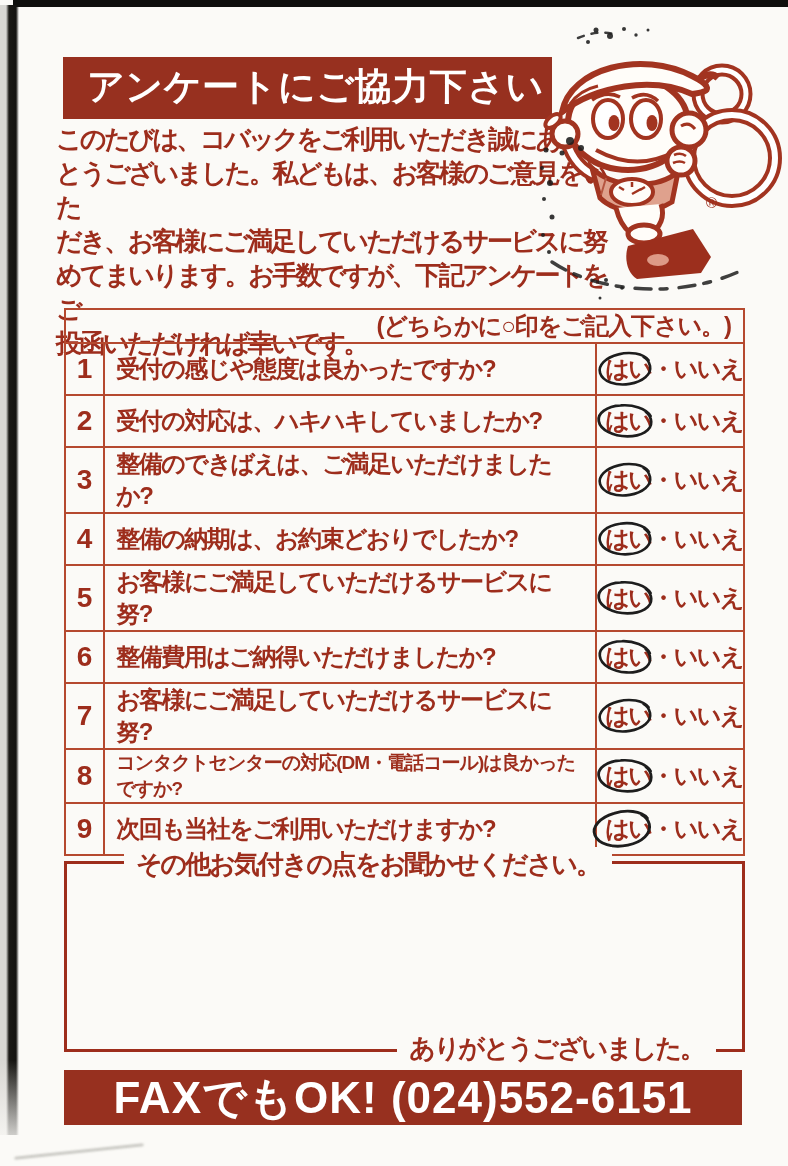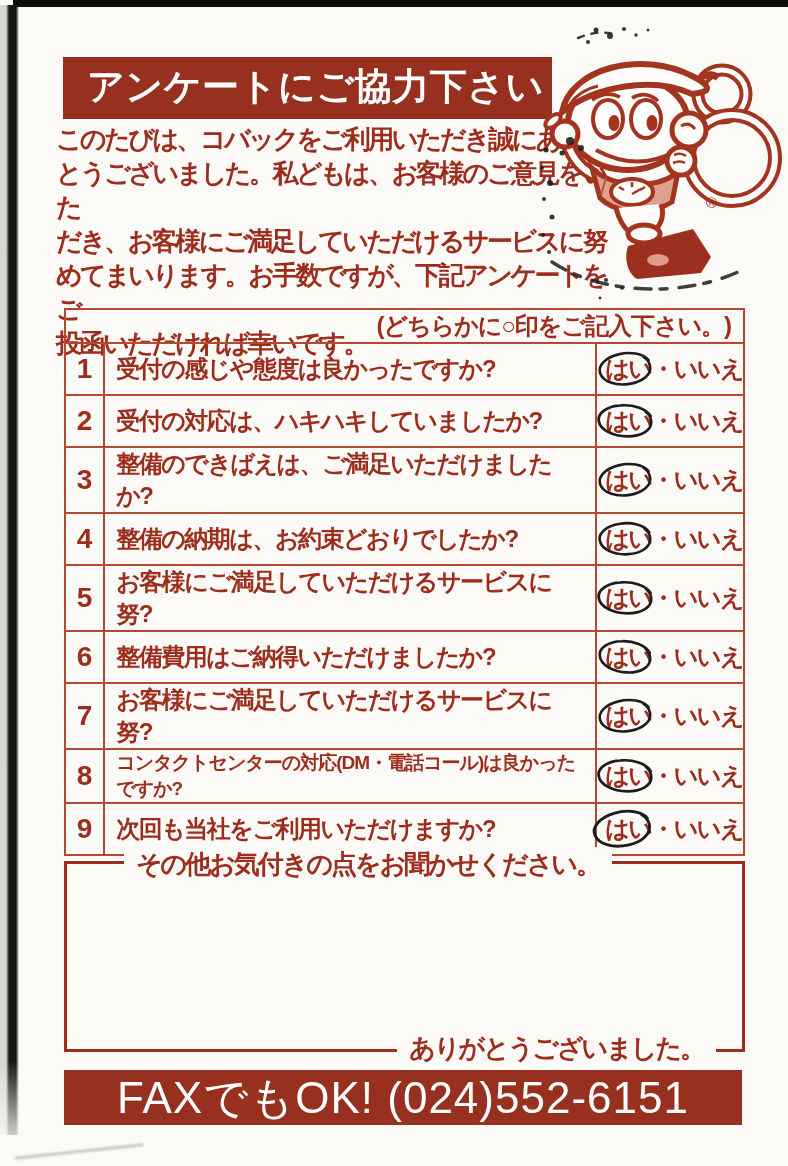--- a/index.html
+++ b/index.html
@@ -81,21 +81,21 @@
     padding:0 12px;color:var(--text-red);font-size:26px;font-weight:bold;letter-spacing:-2px;
   }
   .comment-thanks{
     position:absolute;bottom:-17px;right:26px;background:var(--paper);
     padding:0 12px;color:var(--text-red);font-size:26px;font-weight:bold;letter-spacing:-2px;
   }
   
   .fax-banner{
     position:absolute;left:64px;top:1070px;width:678px;height:55px;
     background:var(--brand-red);color:#fff;text-align:center;
-    font-size:44px;font-weight:normal;line-height:55px;letter-spacing:1px;
+    font-size:44px;font-weight:bold;line-height:55px;letter-spacing:1px;
   }
 </style>
 </head>
 <body>
 
 <div class="page">
 
   <div class="edge-top"></div>
   <div class="edge-left"></div>
   <div class="edge-left-fade"></div>

